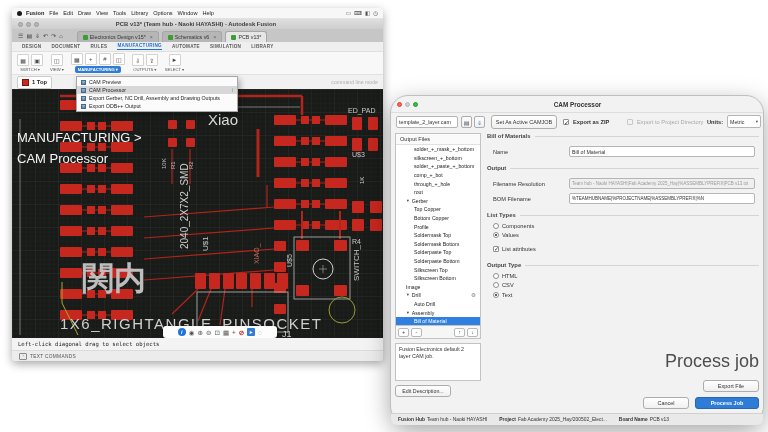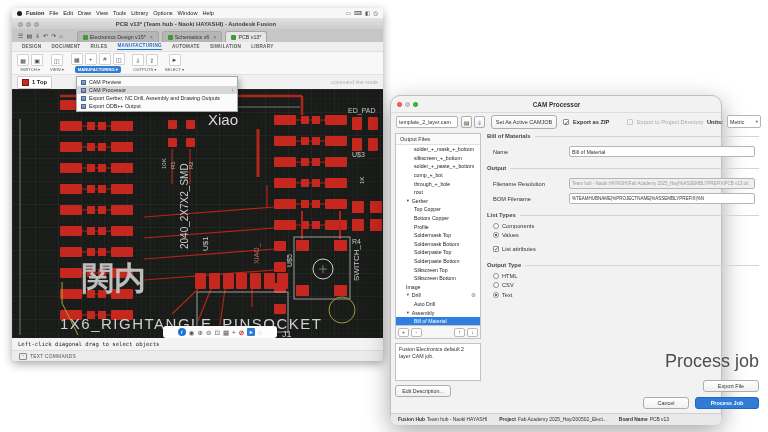--- a/index.html
+++ b/index.html
@@ -50,21 +50,21 @@
   .drow{display:flex;align-items:center;gap:3px;height:8px;padding:0 4px;font-size:5.3px;color:#1f1f1f;white-space:nowrap;}
   .drow.selected{background:#d7d7d7;}
   .dchip{width:5px;height:5px;background:linear-gradient(#9db9d6,#5b82ad);border:0.5px solid #46688c;flex:none;box-sizing:border-box;}
   .dacc{margin-left:auto;color:#888;font-size:5px;}
   #statusbar{position:absolute;left:0;top:330px;width:371px;height:12px;background:#f3f3f3;display:flex;align-items:center;padding-left:6px;box-sizing:border-box;font-family:"DejaVu Sans Mono",monospace;font-size:5.6px;color:#222;}
   #textcmd{position:absolute;left:0;top:342px;width:371px;height:11px;background:#ececec;border-top:1px solid #dcdcdc;display:flex;align-items:center;gap:3px;padding-left:7px;box-sizing:border-box;border-radius:0 0 4px 4px;}
   .tc-icon{width:6px;height:5px;border:1px solid #8a8a8a;border-radius:1px;font-size:3.5px;color:#666;display:flex;align-items:center;justify-content:center;}
   #textcmd-label{font-size:4.8px;color:#555;letter-spacing:.3px;}
 
   
-  #dialog{position:absolute;left:390px;top:95px;width:332px;height:329px;background:#f2f2f2;border:1px solid #bfbfbf;border-radius:10px;box-shadow:0 8px 24px rgba(0,0,0,.35);box-sizing:border-box;}
+  #dialog{position:absolute;left:390px;top:95px;width:374px;height:329px;background:#f2f2f2;border:1px solid #bfbfbf;border-radius:18px;box-shadow:0 8px 24px rgba(0,0,0,.35);box-sizing:border-box;}
   #dlg-title{position:absolute;left:0;top:0;width:100%;height:16px;display:flex;align-items:center;border-bottom:1px solid #ddd;}
   #dlg-title .light.red{background:#ff5f57;border-color:#e0443e;}
   #dlg-title .light.gray{background:#cfcfcd;border-color:#b5b5b3;}
   #dlg-title .light.green{background:#2ac840;border-color:#1f9a31;}
   #dlg-name{flex:1;text-align:center;font-size:6.4px;font-weight:bold;color:#333;margin-right:26px;}
   .inp{position:absolute;background:#fff;border:1px solid #b5b5b5;border-radius:2px;display:flex;align-items:center;padding:0 2px;font-size:5.3px;color:#333;overflow:hidden;white-space:nowrap;box-sizing:border-box;}
   .inp.disabled{background:#efefef;color:#9a9a9a;}
   .btn{position:absolute;background:linear-gradient(#ffffff,#f0f0f0);border:1px solid #adadad;border-radius:3px;font-size:5.5px;color:#333;display:flex;align-items:center;justify-content:center;box-sizing:border-box;white-space:nowrap;}
   .btn.primary{background:#2e7cd6;border-color:#2568b5;color:#fff;font-weight:bold;}
   .cbx{width:6px;height:6px;border:1px solid #8f8f8f;background:#fff;border-radius:1px;box-sizing:border-box;position:relative;flex:none;}
@@ -399,20 +399,24 @@
             <text x="340" y="68" fill="#c9c9c9" font-size="7" font-family="Liberation Sans, sans-serif">U$3</text>
             <text x="352" y="95" fill="#c9c9c9" font-size="6" font-family="Liberation Sans, sans-serif" transform="rotate(-90 352 95)">1K</text>
             <text x="340" y="155" fill="#c9c9c9" font-size="7" font-family="Liberation Sans, sans-serif">R4</text>
             <text x="270" y="248" fill="#cfcfcf" font-size="9" font-family="Liberation Sans, sans-serif">J1</text>
             <text x="154" y="80" fill="#b9b9b9" font-size="6" font-family="Liberation Sans, sans-serif" transform="rotate(-90 154 80)">10K</text>
             <text x="163" y="80" fill="#b9b9b9" font-size="6" font-family="Liberation Sans, sans-serif" transform="rotate(-90 163 80)">R1</text>
             <text x="181" y="80" fill="#b9b9b9" font-size="6" font-family="Liberation Sans, sans-serif" transform="rotate(-90 181 80)">R2</text>
             <text x="247" y="175" fill="#c06a5f" font-size="7" font-family="Liberation Sans, sans-serif" transform="rotate(-90 247 175)">XIAO_</text>
           </g>
       </svg>
+      <div id="annotation">
+        <div>MANUFACTURING &gt;</div>
+        <div>CAM Processor</div>
+      </div>
       <div id="viewbar">
           <span class="vb-info">i</span>
           <span class="vbi">◉</span>
           <span class="vbi">⊕</span>
           <span class="vbi">⊖</span>
           <span class="vbi">⊡</span>
           <span class="vbi">▦</span>
           <span class="vbi">+</span>
           <span class="vbi vb-stop">⊘</span>
           <span class="vb-cursor">►</span>

